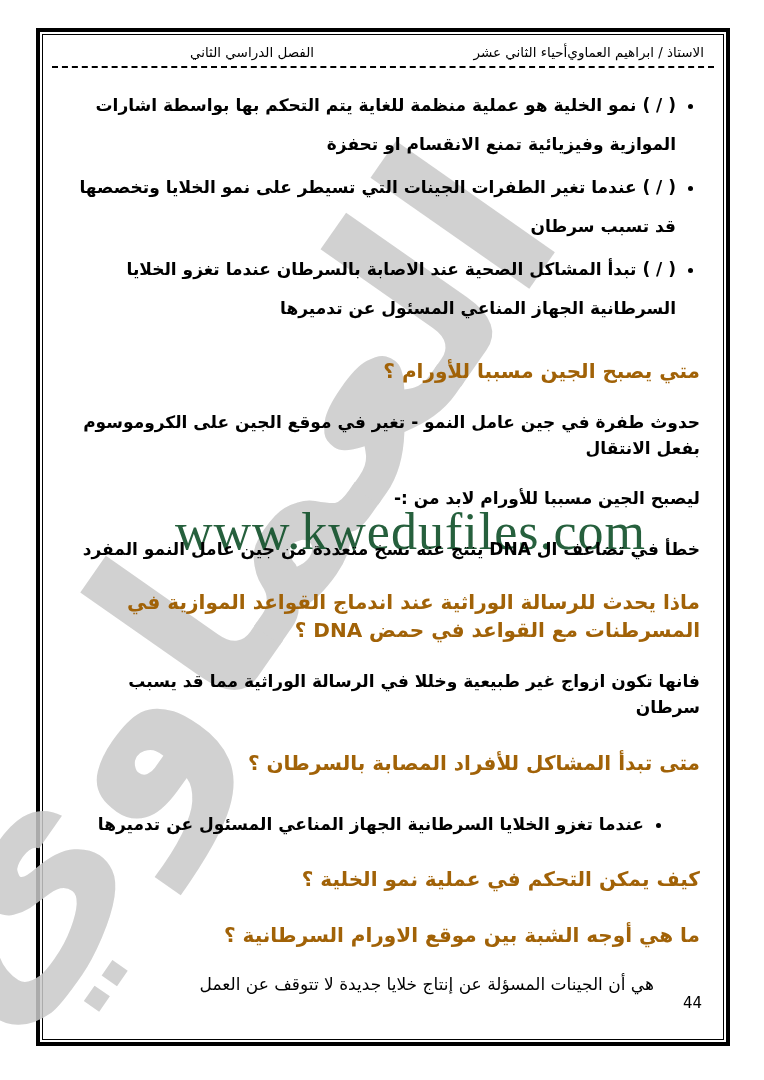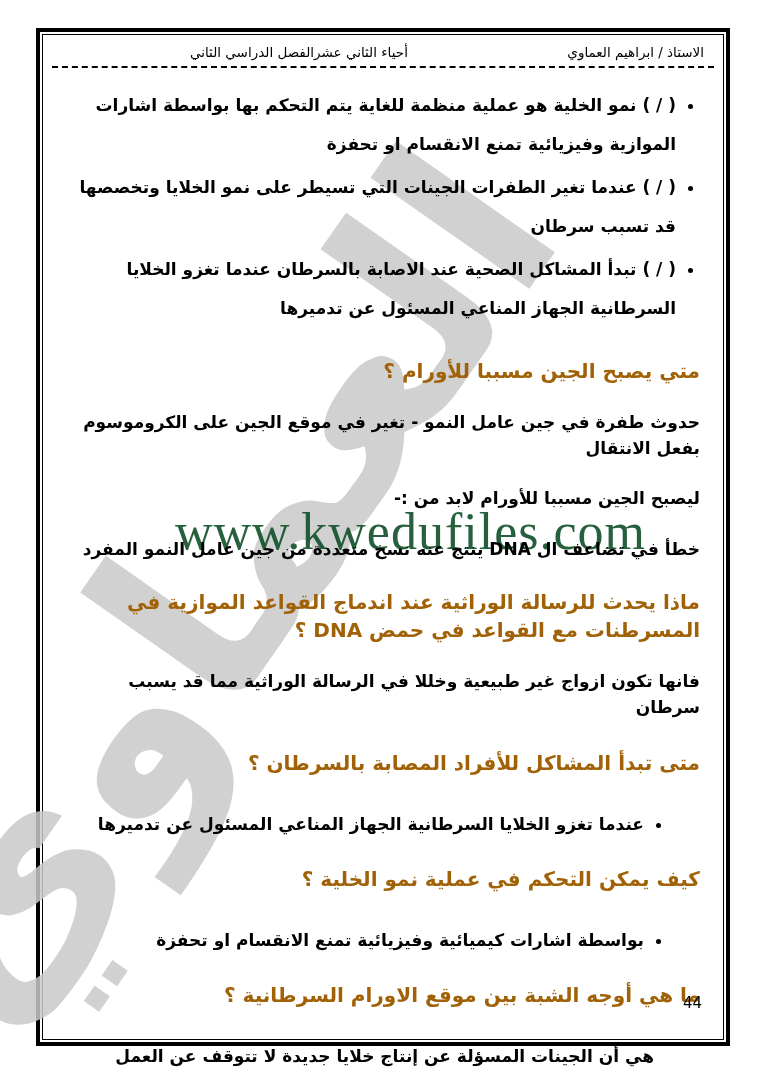--- a/index.html
+++ b/index.html
@@ -48,21 +48,21 @@
     position:absolute; left:44px; top:34px; width:678px; height:1006px;
     z-index:3;
   }
   .header {
     display:flex; align-items:flex-start;
     direction:rtl;
     padding:10px 18px 0 18px;
     font-size:13.5px; font-weight:normal; color:#000;
   }
   .h-teacher { flex:0 0 auto; }
-  .h-subject { flex:1; text-align:left; }
+  .h-subject { flex:1; text-align:right; }
   .h-semester { flex:0 0 auto; margin-left:128px; }
   .dashes {
     margin:6px 8px 0 8px;
     border-top:2px dashed #000;
     height:0;
   }
   .content {
     direction:rtl; text-align:right;
     padding:0 22px 0 26px;
     color:#000;
@@ -92,23 +92,23 @@
     line-height:1.55;
   }
   ul.single-bullet {
     margin:34px 0 0 0;
     padding-right:56px;
     list-style:disc;
     font-size:17px;
     line-height:1.55;
   }
   .answer.light {
-    font-weight:bold;
+    font-weight:normal;
     padding-right:46px;
-    margin-top:34px;
+    margin-top:22px;
   }
   .page-number {
     position:absolute; right:62px; top:994px;
     font-size:15px; font-weight:normal; color:#000;
     z-index:3;
   }
 </style>
 </head>
 <body>
 
@@ -145,23 +145,20 @@
 
       <div class="q-heading small">ماذا يحدث للرسالة الوراثية عند اندماج القواعد الموازية في المسرطنات مع القواعد في حمض  DNA ؟</div>
       <div class="answer">فانها تكون ازواج غير طبيعية وخللا في الرسالة الوراثية مما قد يسبب سرطان</div>
 
       <div class="q-heading">متى تبدأ المشاكل للأفراد المصابة بالسرطان ؟</div>
       <ul class="single-bullet">
         <li>عندما  تغزو الخلايا السرطانية الجهاز المناعي المسئول عن تدميرها</li>
       </ul>
 
       <div class="q-heading">كيف يمكن التحكم في عملية نمو الخلية  ؟</div>
-      <ul class="single-bullet">
-        <li>بواسطة اشارات كيميائية وفيزيائية تمنع الانقسام او تحفزة</li>
-      </ul>
 
       <div class="q-heading">ما هي أوجه الشبة بين موقع الاورام السرطانية ؟</div>
       <div class="answer light">هي أن الجينات المسؤلة عن إنتاج خلايا جديدة لا تتوقف عن العمل</div>
 
     </div>
   </div>
 
   <div class="page-number">44</div>
 
 </div>

